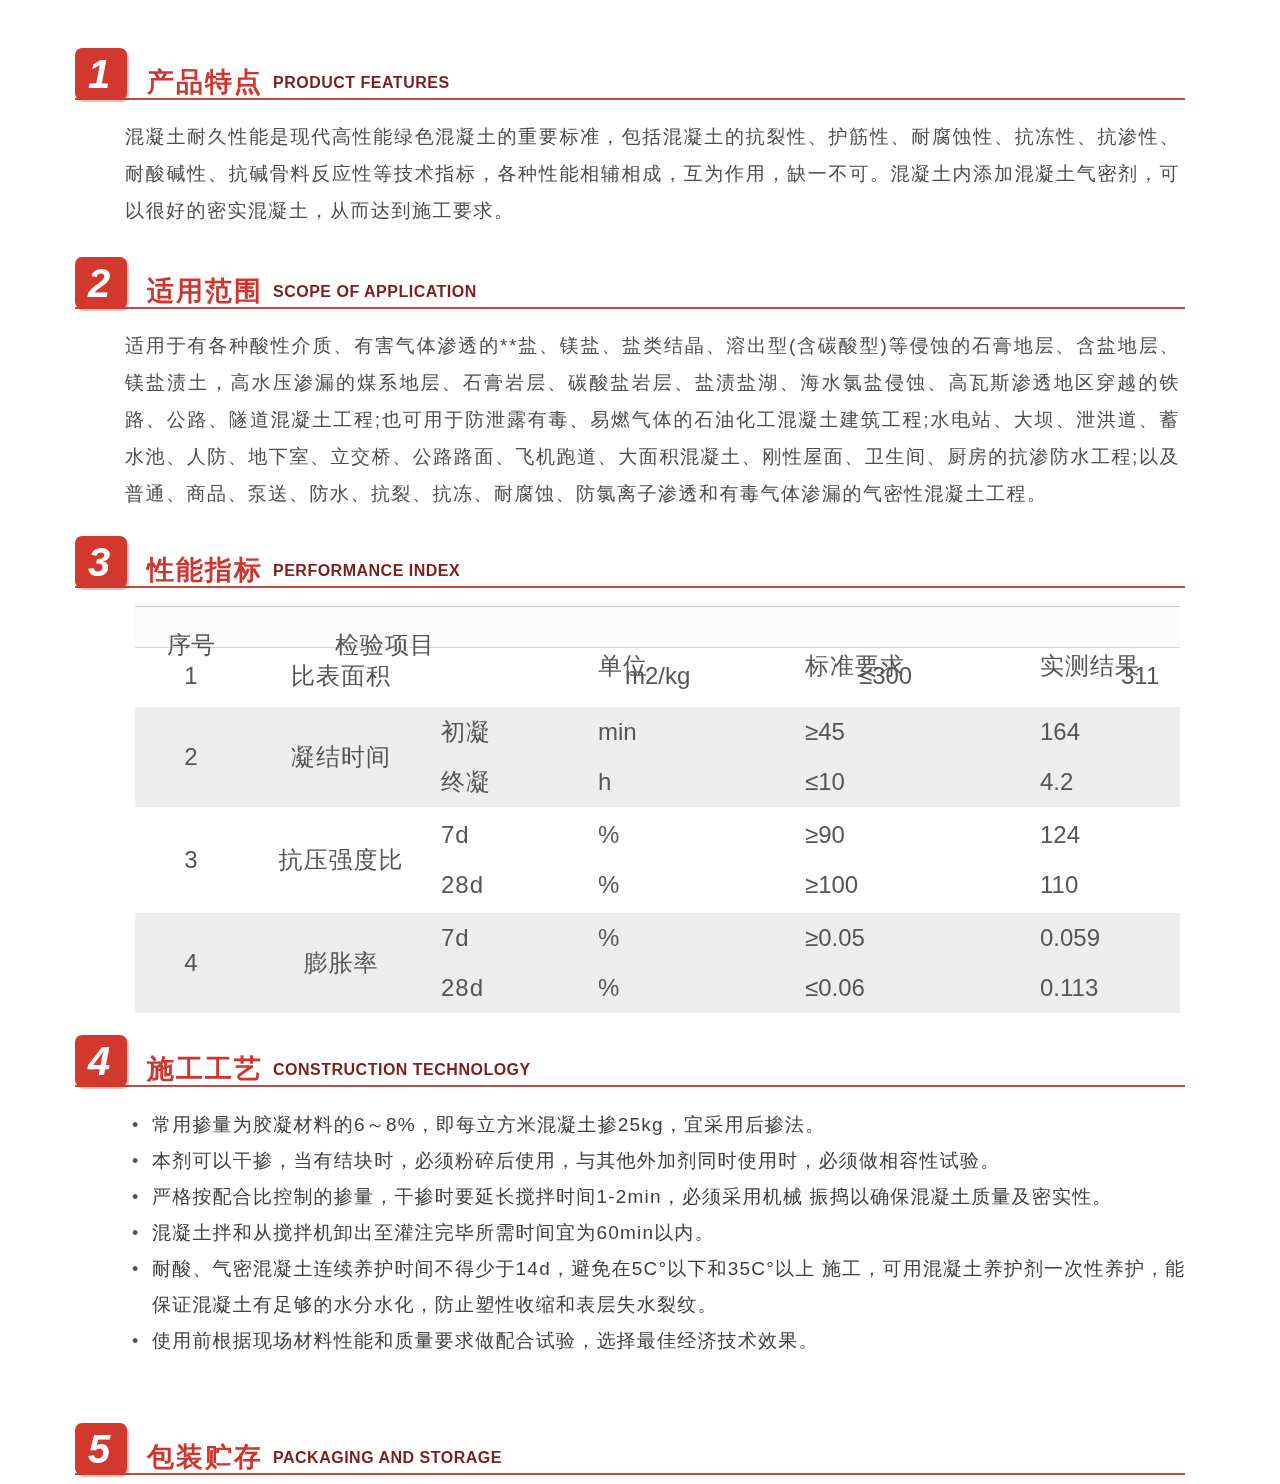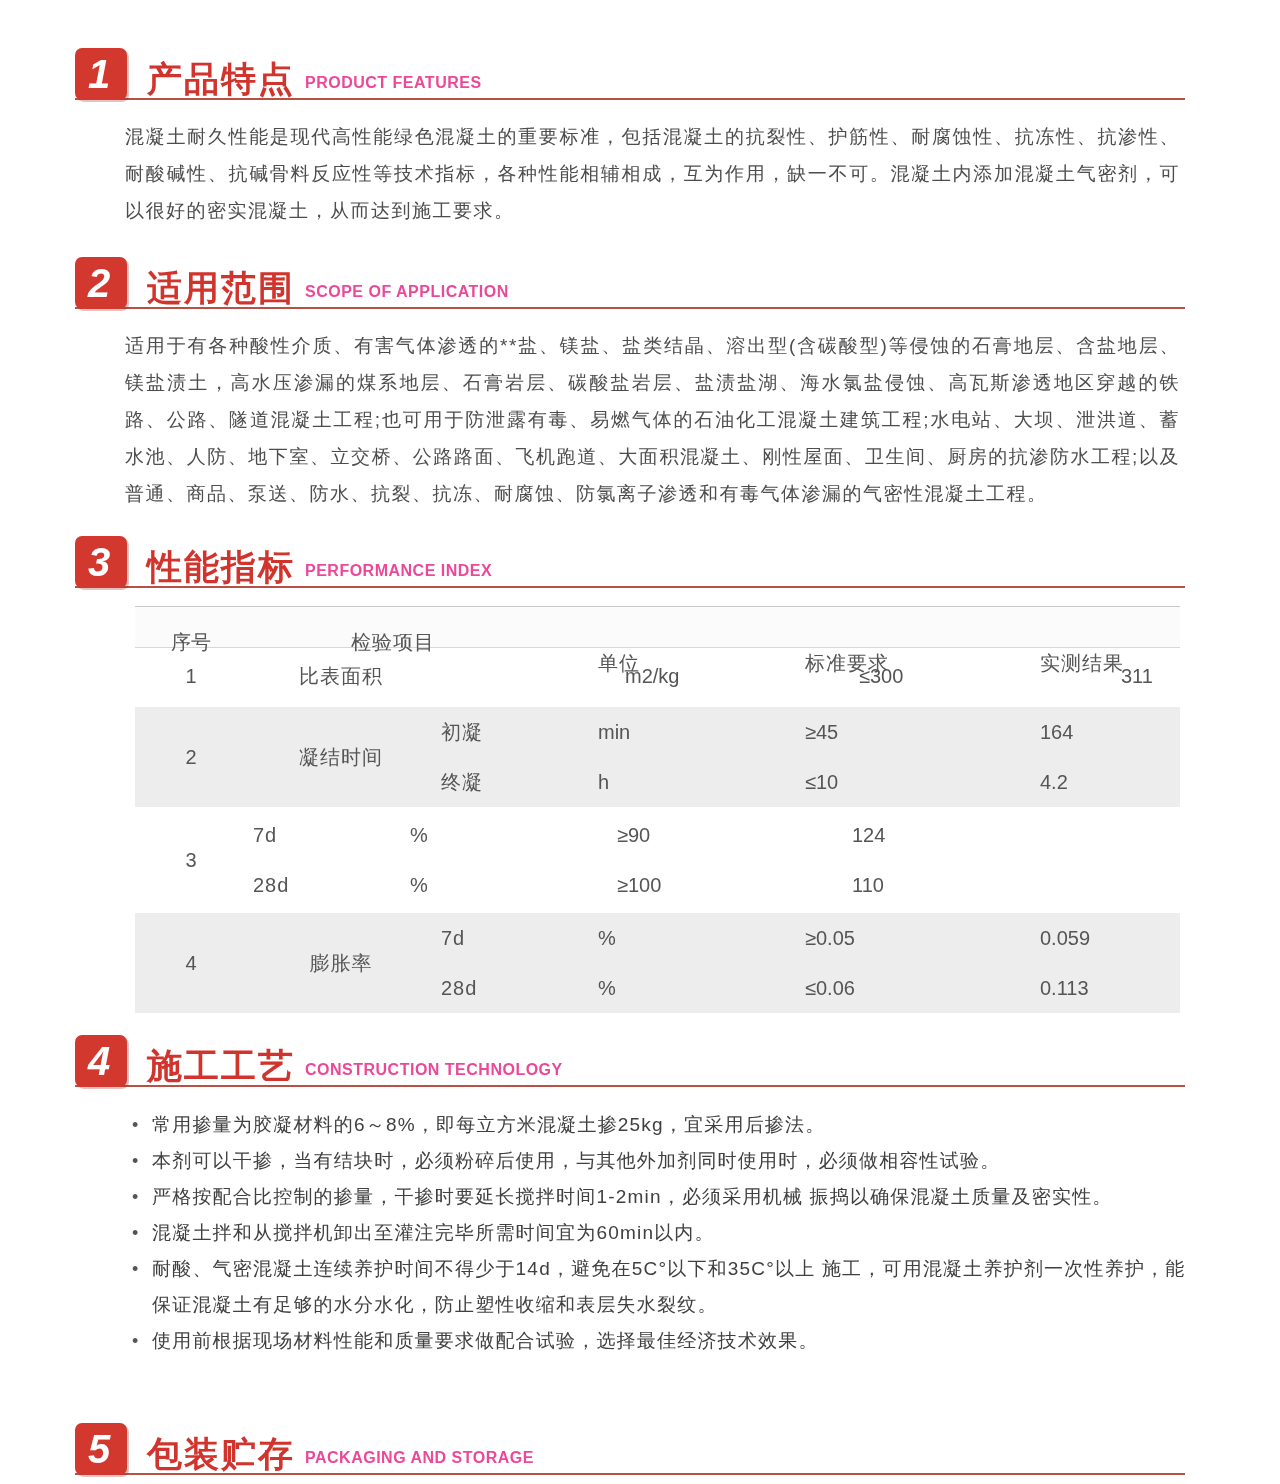--- a/index.html
+++ b/index.html
@@ -35,28 +35,28 @@
     color:#ffffff;
     font-size:40px;
     font-weight:bold;
     font-style:italic;
     line-height:1;
     transform:translateX(-2px);
   }
   .cn-title{
     margin:0 0 0 20px;
     color:#d0342c;
-    font-size:35px;
+    font-size:27px;
     font-weight:bold;
     letter-spacing:2px;
     line-height:1.0;
     padding-bottom:2px;
   }
   .en-title{
-    color:#ec4899;
+    color:#7f1d1d;
     font-size:16px;
     font-weight:bold;
     margin-left:10px;
     padding-bottom:6px;
     letter-spacing:0.5px;
   }
 
   
   .para{
     margin:18px 100px 0 125px;
@@ -66,21 +66,21 @@
     text-align:justify;
     color:#4d4d4d;
   }
   .sec1-para{margin-bottom:28px;}
   .sec2-para{margin-bottom:24px;}
 
   
   .ptable{
     margin:18px 0 22px 135px;
     width:1045px;
-    font-size:20px;
+    font-size:24px;
     color:#555555;
     border-top:1px solid #c9c9c9;
   }
   .t-head{
     display:grid;
     grid-template-columns:112px 188px 155px 207px 235px 1fr;
     align-items:center;
     height:40px;
     border-bottom:1px solid #d7d7d7;
     background:#fbfbfb;
@@ -211,20 +211,21 @@
             <div class="s-c4">h</div>
             <div class="s-c5">≤10</div>
             <div class="s-c6">4.2</div>
           </div>
         </div>
       </div>
       <div class="gap"></div>
 
       <div class="t-block">
         <div class="t-c1">3</div>
+        <div class="t-c2">抗压强度比</div>
         <div class="t-sub">
           <div class="t-subrow">
             <div class="s-c3">7d</div>
             <div class="s-c4">%</div>
             <div class="s-c5">≥90</div>
             <div class="s-c6">124</div>
           </div>
           <div class="t-subrow">
             <div class="s-c3">28d</div>
             <div class="s-c4">%</div>

